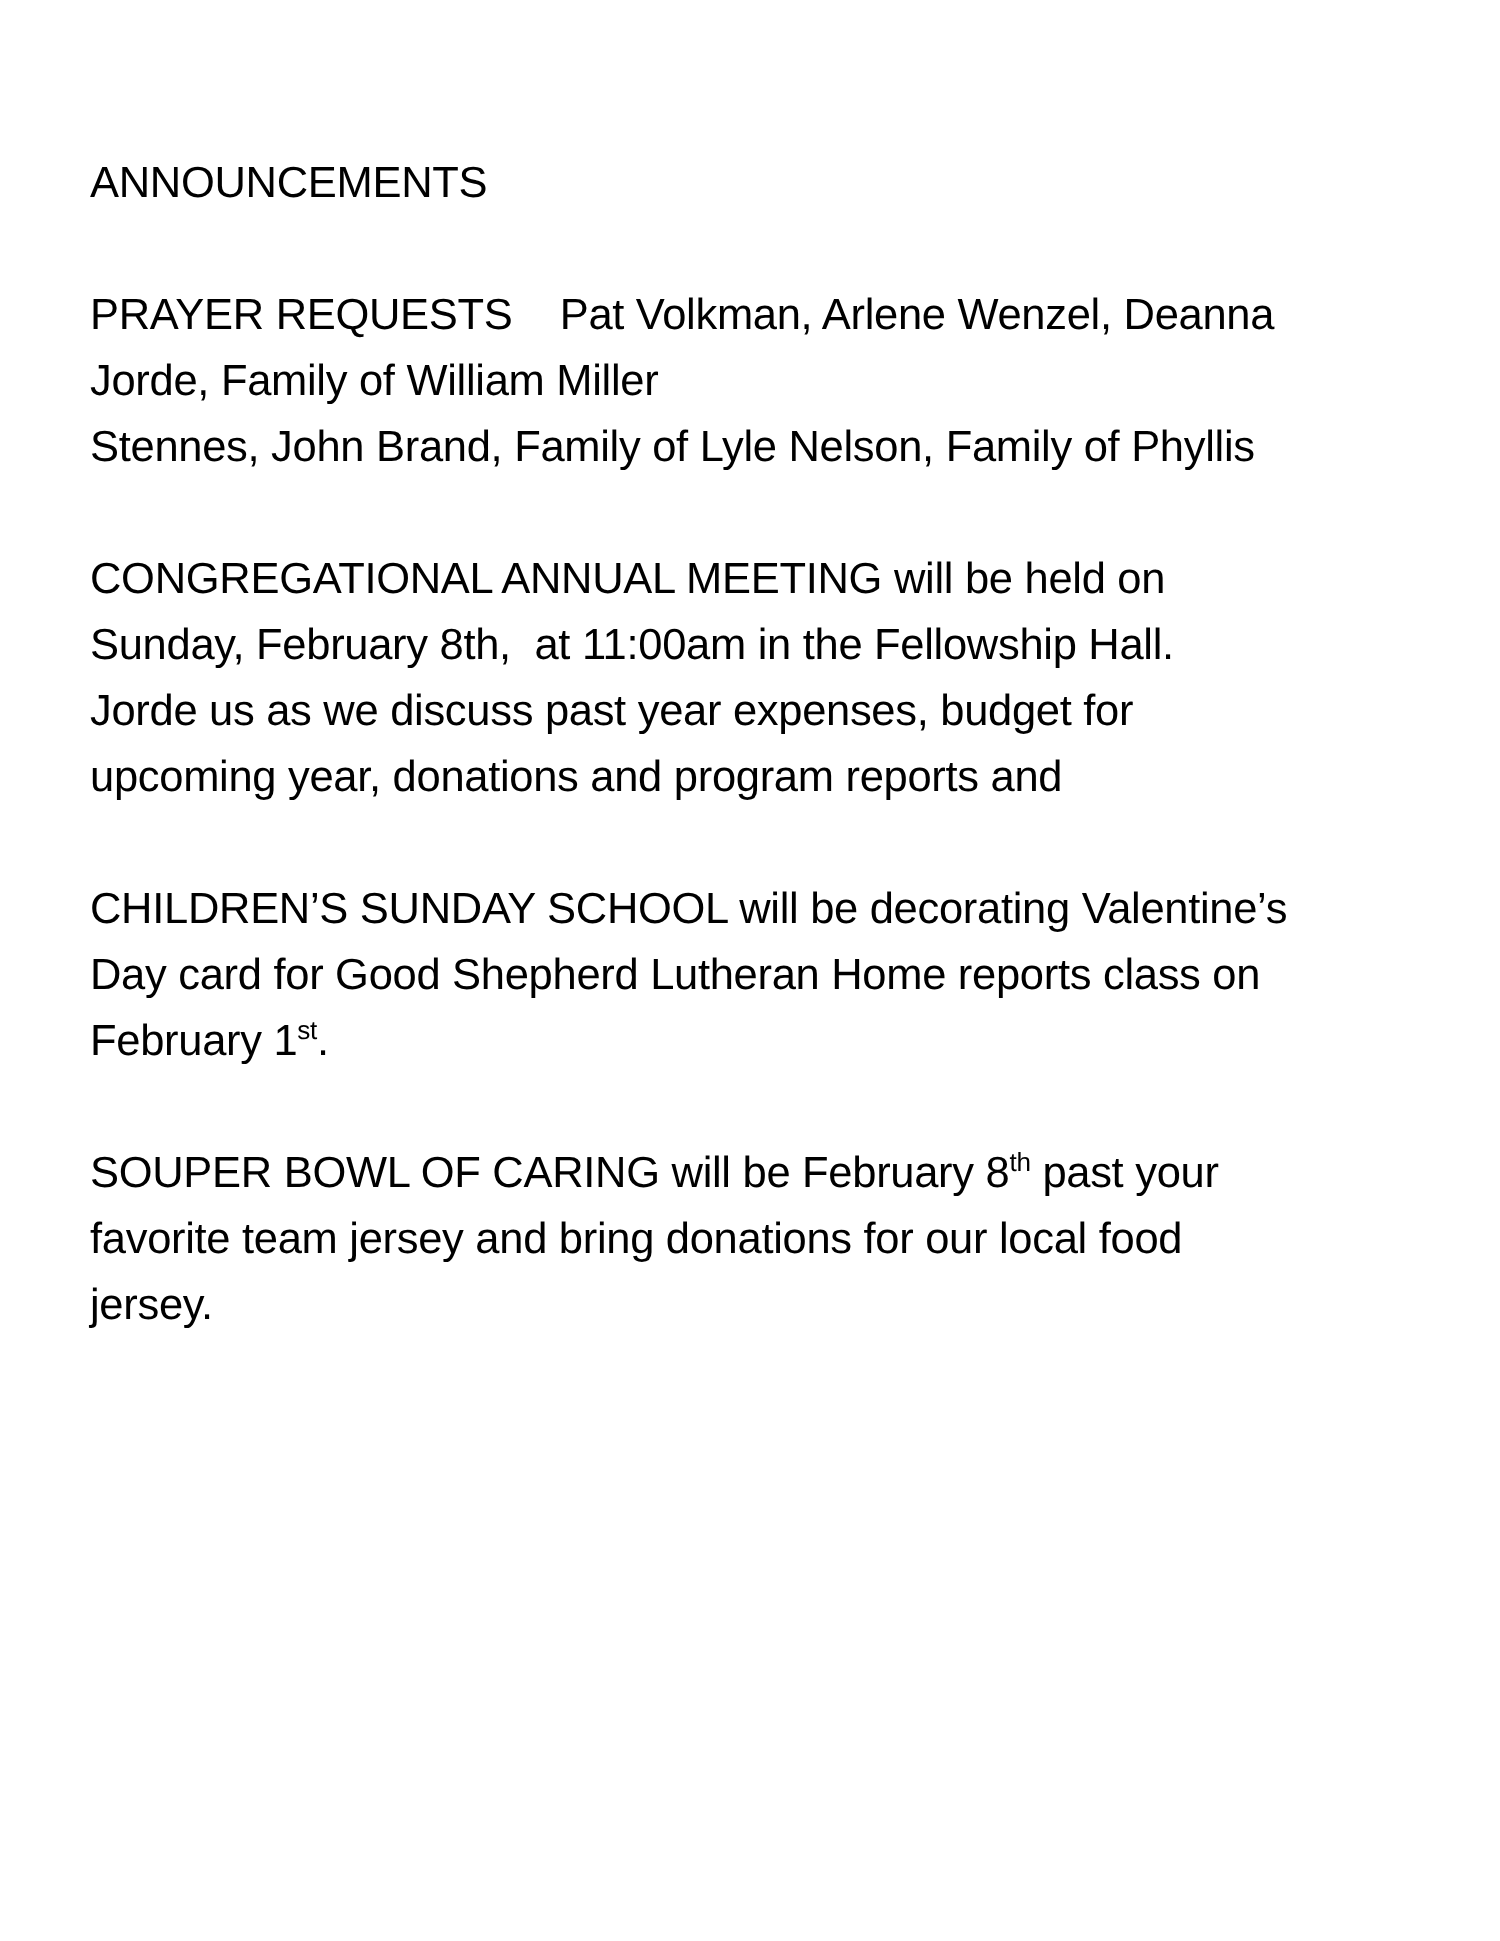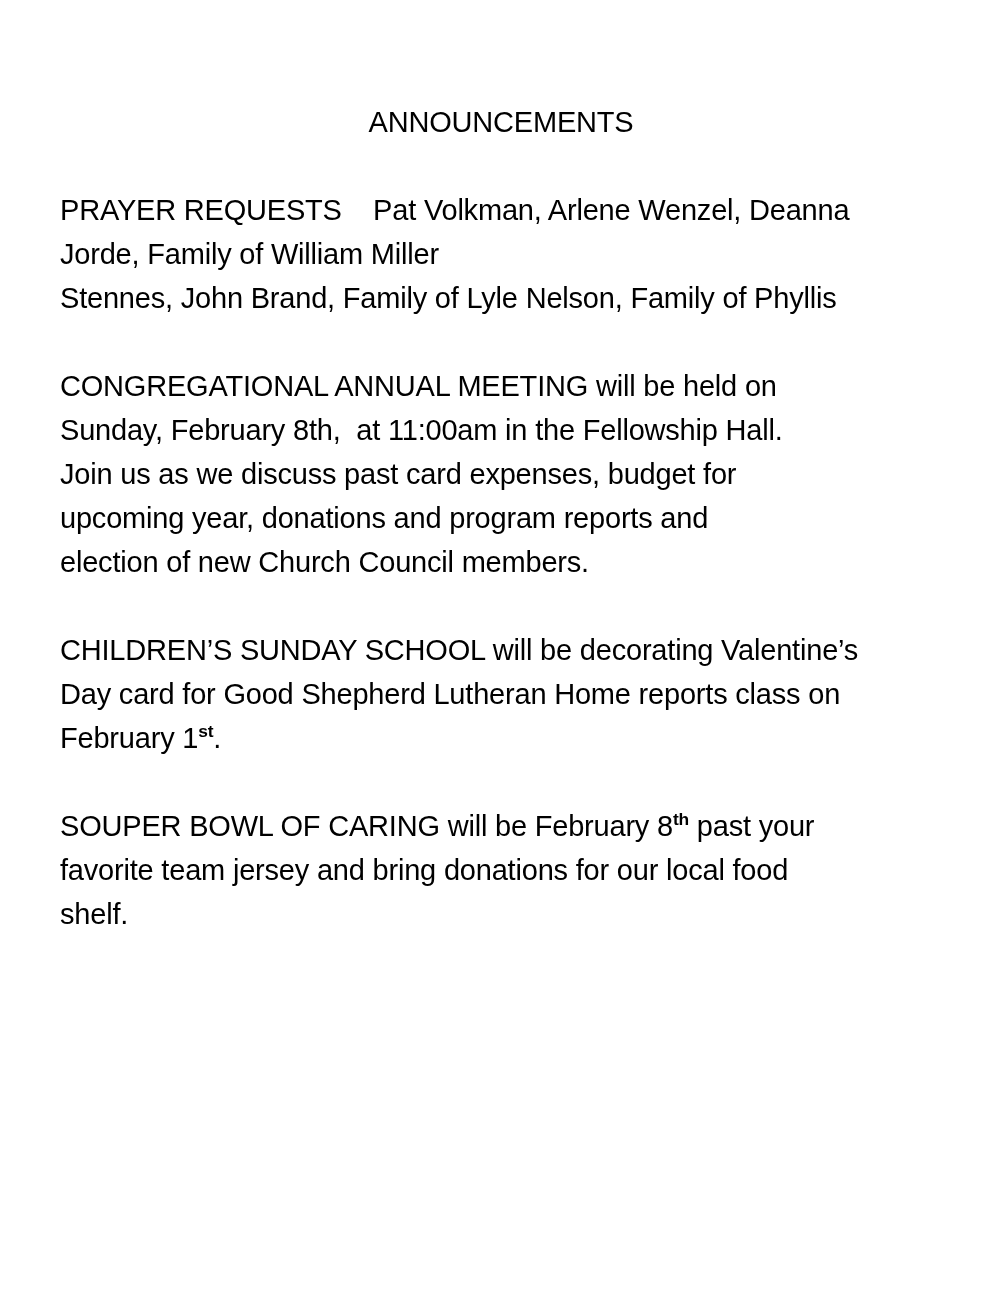--- a/index.html
+++ b/index.html
@@ -14,66 +14,64 @@
     color: #000000;
     overflow: hidden;
   }
   .doc {
     padding: 100px 58px 0 60px;
     font-size: 29px;
     line-height: 44px;
     letter-spacing: -0.2px;
   }
   .title {
-    text-align: center;
+    text-align: left;
     margin: 0 0 44px 0;
     font-weight: 400;
     font-size: 29px;
     line-height: 44px;
   }
   .para {
     margin: 0 0 44px 0;
   }
   .line {
     white-space: pre;
   }
   sup.ord {
     font-size: 0.6em;
     line-height: 0;
     vertical-align: super;
-    font-weight: bold;
   }
 </style>
 </head>
 <body>
 
 <div class="doc">
 
   <h1 class="title">ANNOUNCEMENTS</h1>
 
   <div class="para">
     <div class="line">PRAYER REQUESTS    Pat Volkman, Arlene Wenzel, Deanna</div>
     <div class="line">Jorde, Family of William Miller</div>
     <div class="line">Stennes, John Brand, Family of Lyle Nelson, Family of Phyllis</div>
   </div>
 
 
   <div class="para">
     <div class="line">CONGREGATIONAL ANNUAL MEETING will be held on</div>
     <div class="line">Sunday, February 8th,  at 11:00am in the Fellowship Hall.</div>
-    <div class="line">Join us as we discuss past card expenses, budget for</div>
+    <div class="line">Jorde us as we discuss past year expenses, budget for</div>
     <div class="line">upcoming year, donations and program reports and</div>
-    <div class="line">election of new Church Council members.</div>
   </div>
 
   <div class="para">
     <div class="line">CHILDREN’S SUNDAY SCHOOL will be decorating Valentine’s</div>
     <div class="line">Day card for Good Shepherd Lutheran Home reports class on</div>
     <div class="line"><span>February 1</span><sup class="ord">st</sup><span>.</span></div>
   </div>
 
   <div class="para">
     <div class="line"><span>SOUPER BOWL OF CARING will be February 8</span><sup class="ord">th</sup><span> past your</span></div>
     <div class="line">favorite team jersey and bring donations for our local food</div>
-    <div class="line">shelf.</div>
+    <div class="line">jersey.</div>
   </div>
 
 </div>
 
 </body></html>

